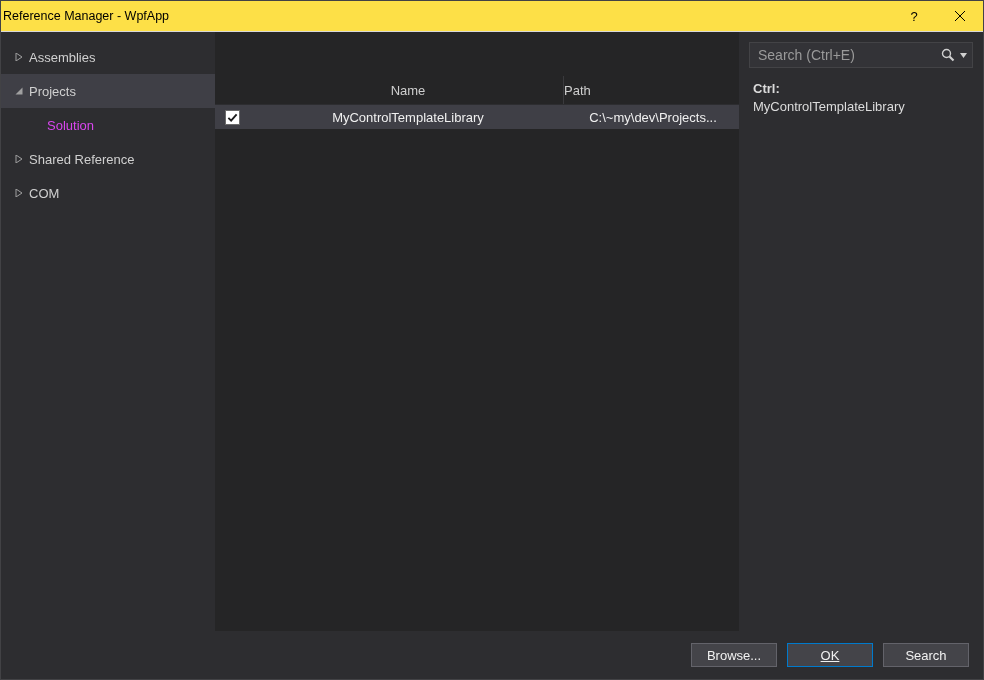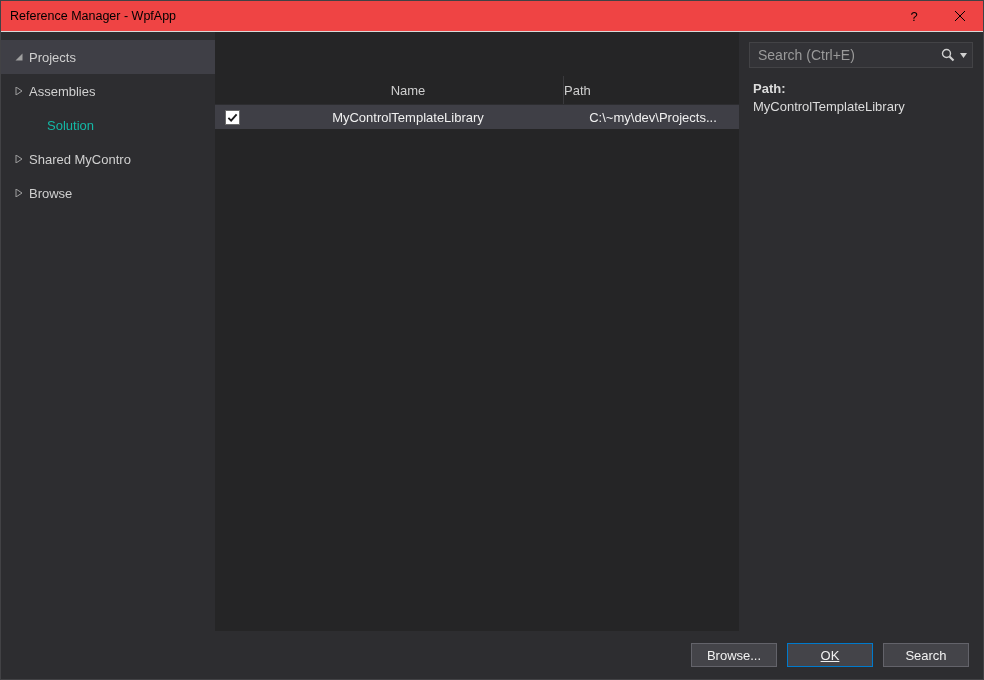--- a/index.html
+++ b/index.html
@@ -21,25 +21,25 @@
       width: 100%;
       height: 100%;
       display: flex;
       flex-direction: column;
       border: 1px solid #424245;
       background: #2d2d30;
     }
     
     .titlebar {
       height: 31px;
-      background: #ef4444;
+      background: #fde047;
       color: #000000;
       display: flex;
       align-items: center;
-      padding-left: 9px;
+      padding-left: 2px;
       border-bottom: 1px solid #d8d8d8;
       flex-shrink: 0;
     }
     .titlebar .title-text {
       flex: 1;
       font-size: 12.5px;
     }
     .titlebar .help-btn,
     .titlebar .close-btn {
       width: 46px;
@@ -87,21 +87,21 @@
     .nav-item .arrow svg {
       width: 8px;
       height: 8px;
     }
     .nav-sub {
       height: 34px;
       display: flex;
       align-items: center;
       padding-left: 46px;
       cursor: pointer;
-      color: #14b8a6;
+      color: #d946ef;
     }
     
     .center {
       flex: 1;
       background: #252526;
       display: flex;
       flex-direction: column;
       min-width: 0;
       text-align: center;
     }
@@ -245,54 +245,54 @@
       <svg viewBox="0 0 10 10">
         <line x1="0" y1="0" x2="10" y2="10" stroke="#000" stroke-width="1"></line>
         <line x1="10" y1="0" x2="0" y2="10" stroke="#000" stroke-width="1"></line>
       </svg>
     </div>
   </div>
 
   <div class="body">
 
     <div class="sidebar">
+      <div class="nav-item">
+        <span class="arrow">
+          <svg viewBox="0 0 8 8">
+              <polygon points="1,0 7,4 1,8" fill="none" stroke="#a0a0a0" stroke-width="1"></polygon>
+            </svg>
+        </span>
+        <span>Assemblies</span>
+      </div>
       <div class="nav-item highlight">
         <span class="arrow">
           <svg viewBox="0 0 8 8">
               <polygon points="0.5,0.5 7.5,0.5 7.5,7.5" fill="#a0a0a0" transform="rotate(90 4 4)"></polygon>
             </svg>
         </span>
         <span>Projects</span>
       </div>
+      <div class="nav-sub">
+        <span>Solution</span>
+      </div>
       <div class="nav-item">
         <span class="arrow">
           <svg viewBox="0 0 8 8">
               <polygon points="1,0 7,4 1,8" fill="none" stroke="#a0a0a0" stroke-width="1"></polygon>
             </svg>
         </span>
-        <span>Assemblies</span>
-      </div>
-      <div class="nav-sub">
-        <span>Solution</span>
+        <span>Shared Reference</span>
       </div>
       <div class="nav-item">
         <span class="arrow">
           <svg viewBox="0 0 8 8">
               <polygon points="1,0 7,4 1,8" fill="none" stroke="#a0a0a0" stroke-width="1"></polygon>
             </svg>
         </span>
-        <span>Shared MyContro</span>
-      </div>
-      <div class="nav-item">
-        <span class="arrow">
-          <svg viewBox="0 0 8 8">
-              <polygon points="1,0 7,4 1,8" fill="none" stroke="#a0a0a0" stroke-width="1"></polygon>
-            </svg>
-        </span>
-        <span>Browse</span>
+        <span>COM</span>
       </div>
     </div>
 
     <div class="center">
       <div class="center-header"></div>
       <div class="list-header">
         <div class="col-check"></div>
         <div class="col-name">Name</div>
         <div class="col-path">Path</div>
       </div>
@@ -320,21 +320,21 @@
             </svg>
           </span>
           <span class="dropdown-arrow">
             <svg width="7" height="5" viewBox="0 0 7 5">
               <polygon points="0,0 7,0 3.5,5" fill="#d0d0d0"></polygon>
             </svg>
           </span>
         </div>
       </div>
       <div class="detail">
-        <div class="label">Path:</div>
+        <div class="label">Ctrl:</div>
         <div>MyControlTemplateLibrary</div>
       </div>
     </div>
   </div>
 
   <div class="footer">
     <div class="btn">Browse...</div>
     <div class="btn primary">OK</div>
     <div class="btn">Search</div>
   </div>

